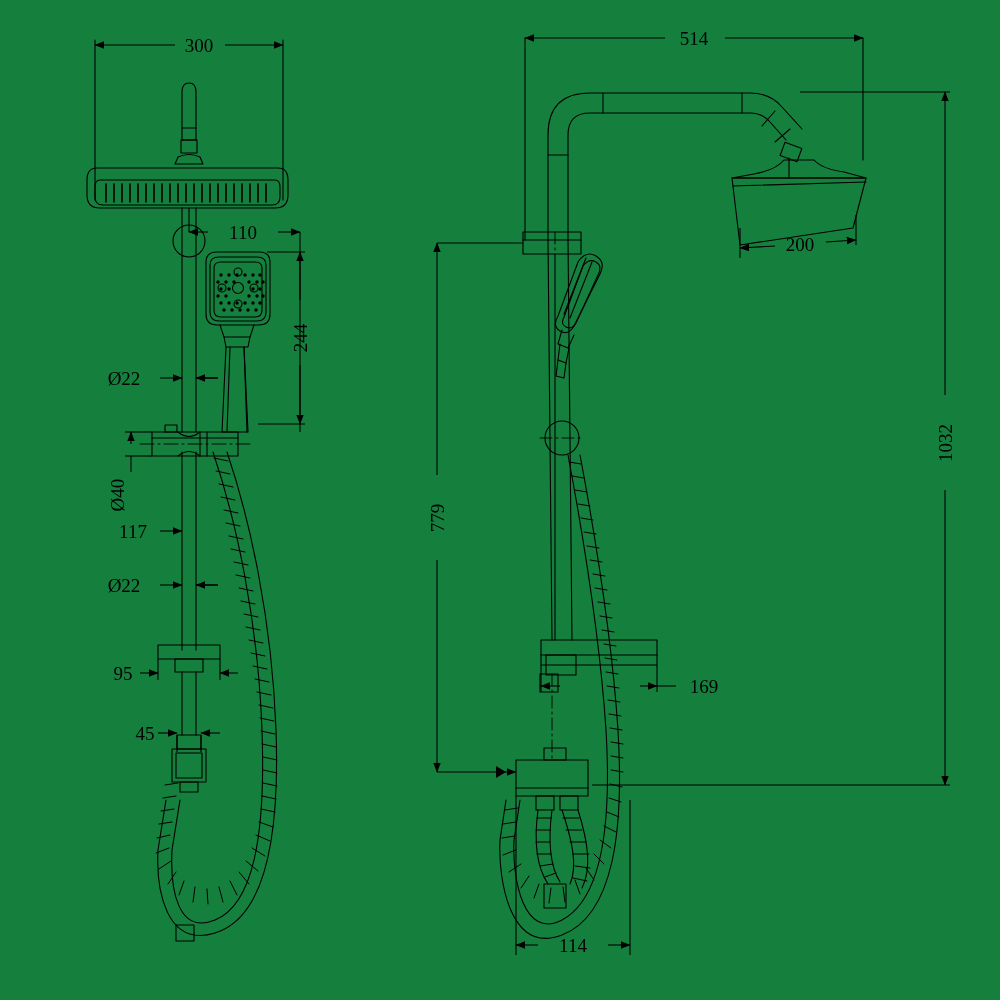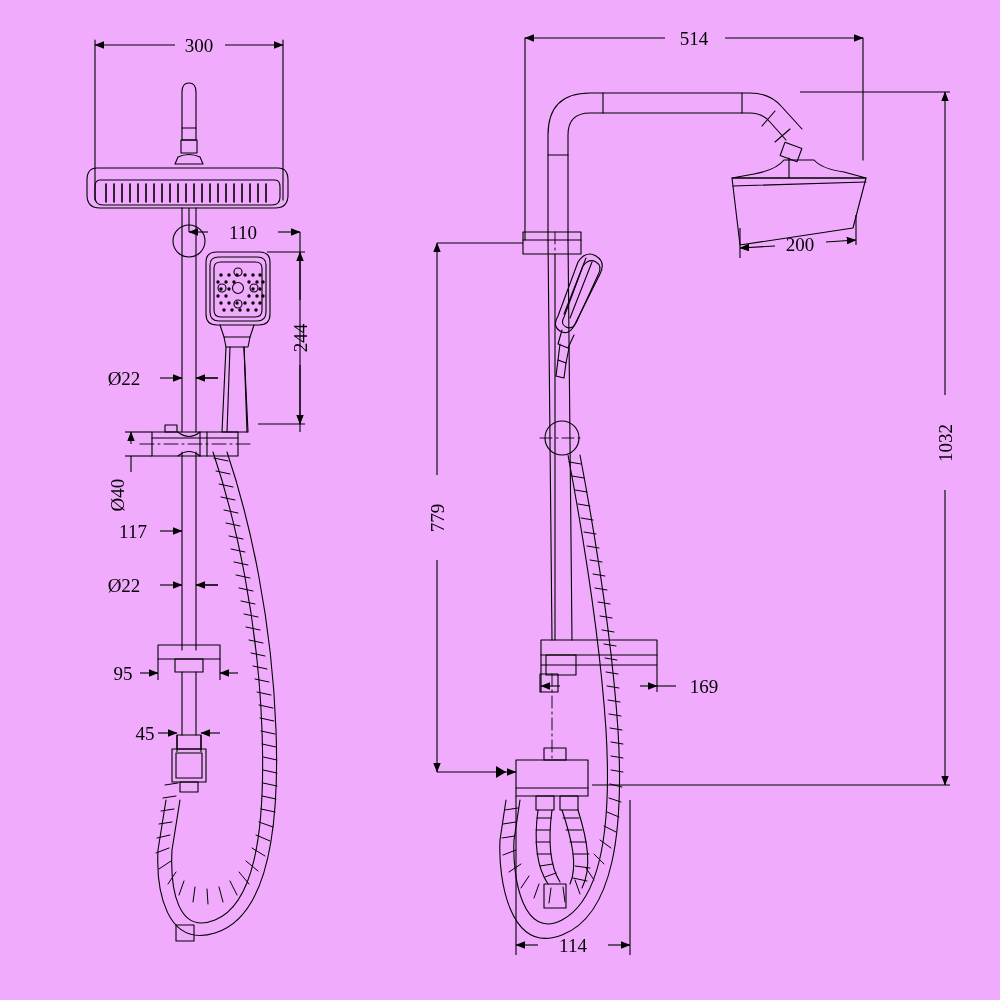--- a/index.html
+++ b/index.html
@@ -1,17 +1,17 @@
 <!DOCTYPE html>
 <html><head>
 <meta charset="utf-8">
 <style>
   html,body{margin:0;padding:0;background:#ffffff;}
   body{width:1000px;height:1000px;overflow:hidden;font-family:"Liberation Serif",serif;}
-  #stage{position:relative;width:1000px;height:1000px;background:#f0abfc;}
+  #stage{position:relative;width:1000px;height:1000px;background:#15803d;}
   svg{display:block;}
   .dimtext{font-family:"Liberation Serif",serif;font-size:19px;fill:#000;}
 </style>
 </head>
 <body>
 
 <div id="stage">
 <svg width="1000" height="1000" viewBox="0 0 1000 1000">
 
   <defs>

